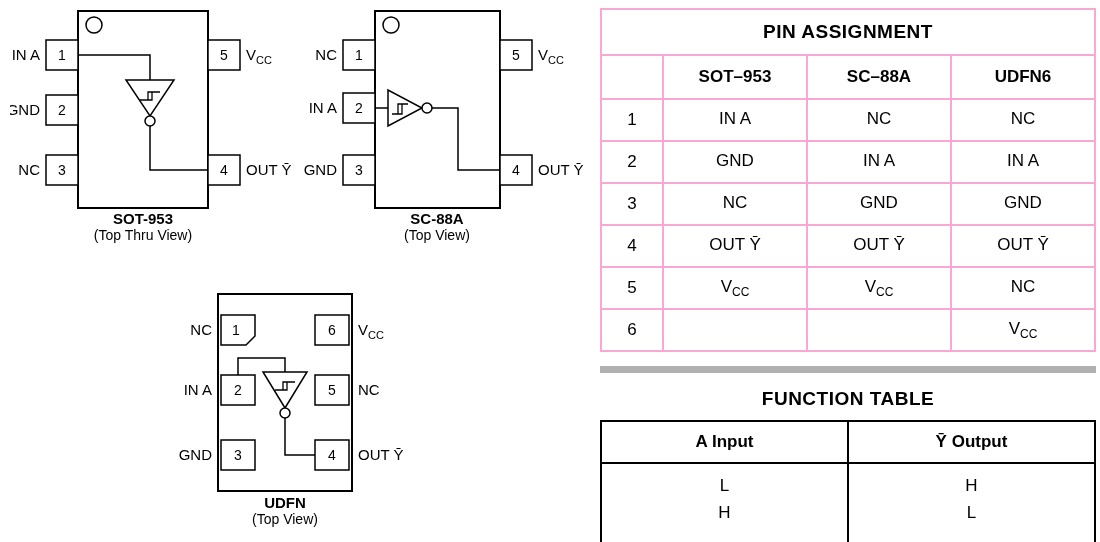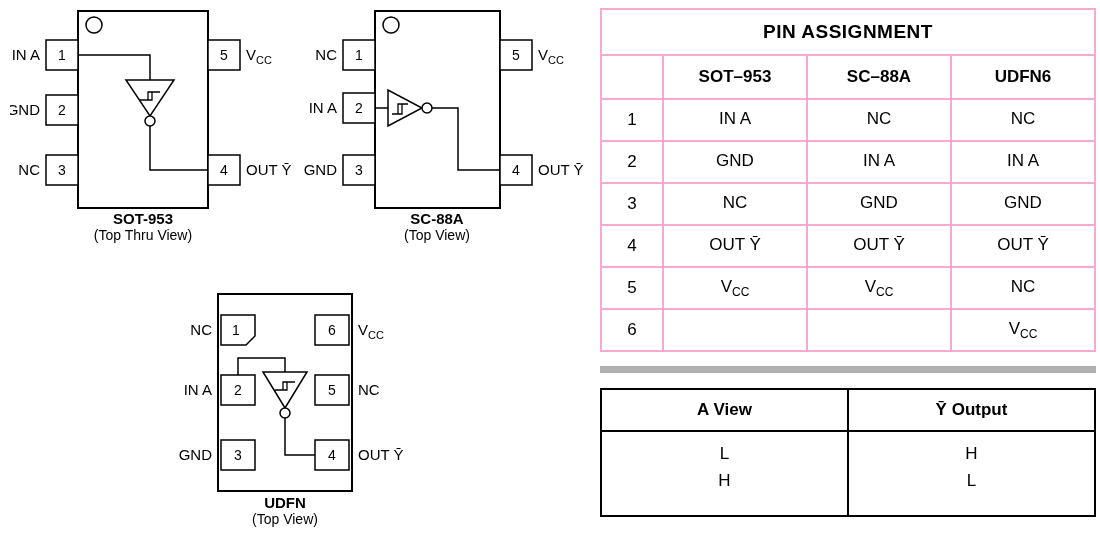--- a/index.html
+++ b/index.html
@@ -192,24 +192,25 @@
         <td><span></span><sub></sub></td>
         <td><span>V</span><sub>CC</sub></td>
       </tr>
     </tbody>
       </table>
   </div>
 
   <div class="divider" style="background:#b0b0b0;"></div>
 
   <div class="ft-wrap">
+    <div class="ft-title">FUNCTION TABLE</div>
     <table class="func-table">
       <tbody>
           <tr>
-        <th>A View</th>
+        <th>A Input</th>
         <th>Ȳ Output</th>
       </tr>
       <tr>
         <td>
           <div class="func-line">L</div>
           <div class="func-line">H</div>
         </td>
         <td>
           <div class="func-line">H</div>
           <div class="func-line">L</div>

